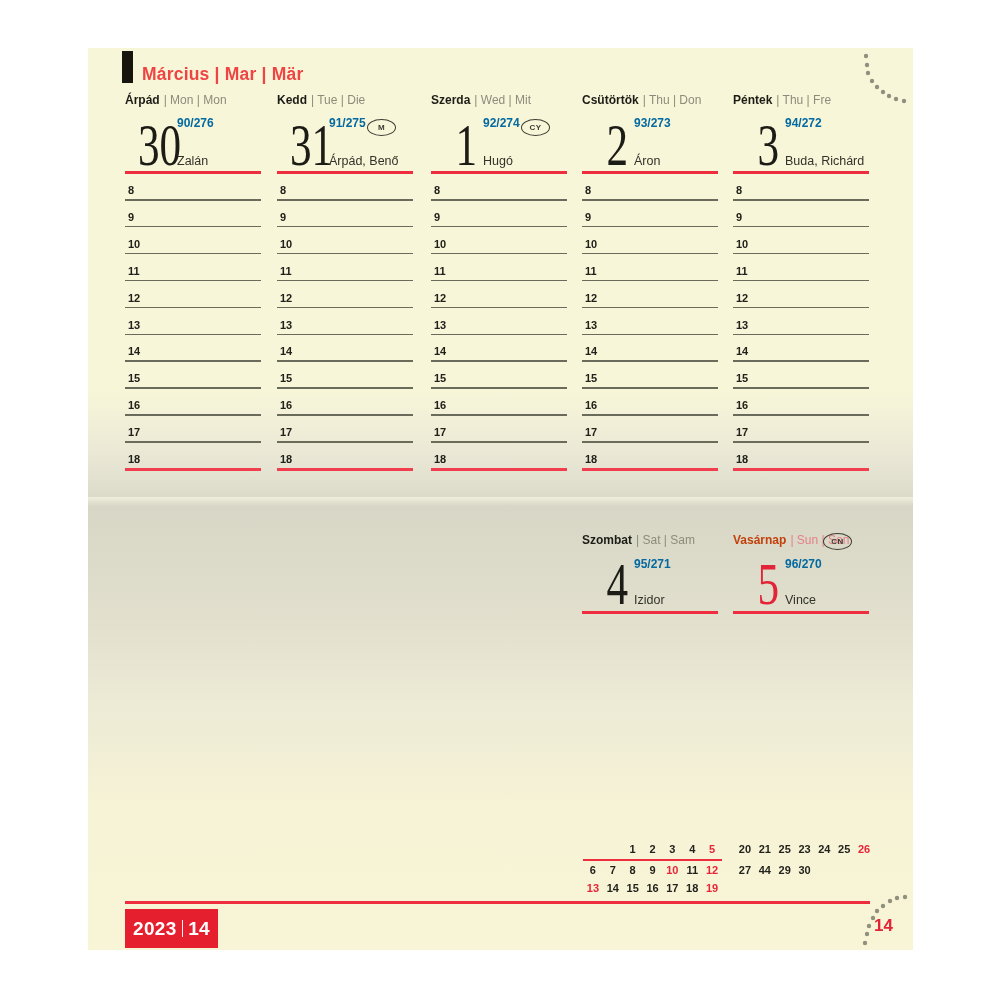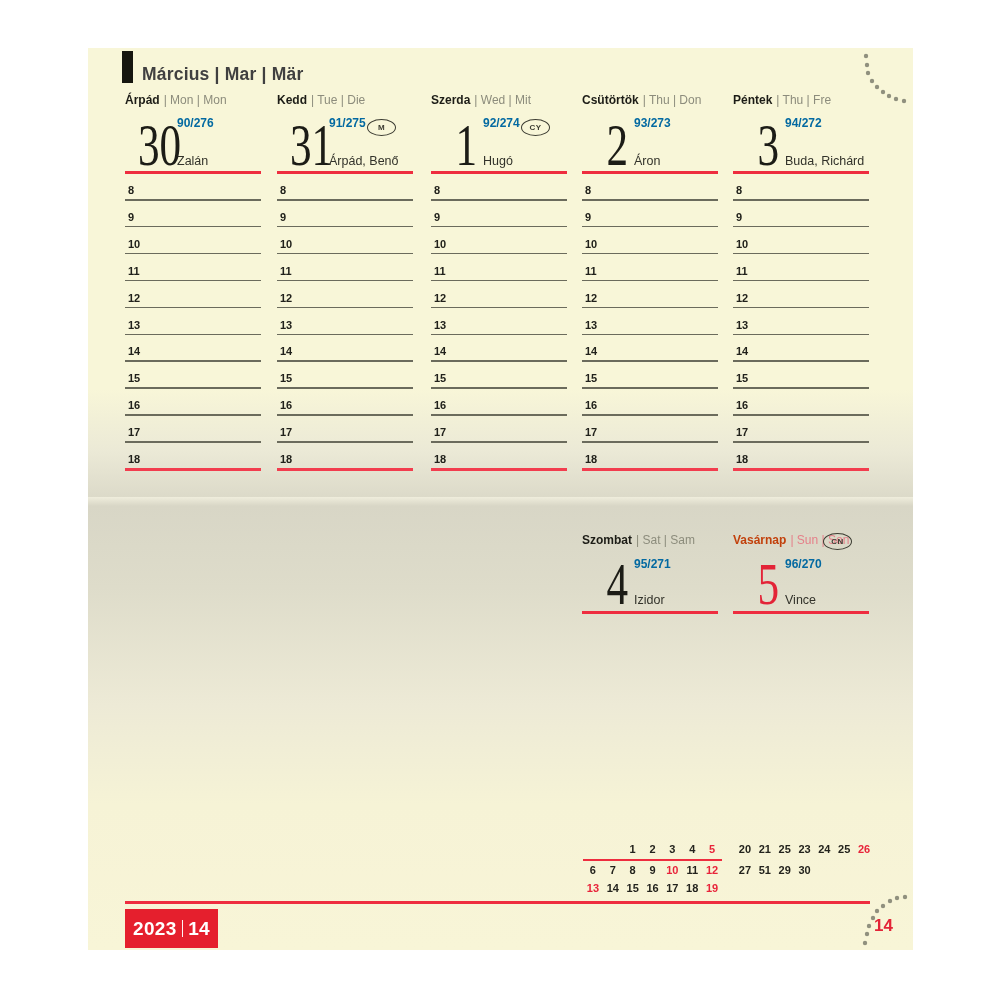--- a/index.html
+++ b/index.html
@@ -8,21 +8,21 @@
   .sheet{position:absolute;left:88px;top:48px;width:825px;height:902px;}
   .half{position:absolute;left:0;width:100%;}
   .sheet-top{top:0;height:449px;
     background:linear-gradient(180deg,#f8f6d8 0%,#f8f6d8 76%,#ebe9d6 90%,#dcdac9 100%);}
   .sheet-bottom{top:449px;height:453px;
     background:linear-gradient(180deg,#efeddc 0%,#d8d6c6 2%,#dedcca 20%,#edead6 46%,#f6f3d6 68%,#f8f5d7 100%);}
   .month-head{position:absolute;top:3px;height:32px;display:flex;align-items:flex-end;gap:9px;}
   .mbar{display:block;width:11px;height:32px;}
   .mbar-black{background:#16160f;}
   .mbar-red{background:#e8202f;}
-  .mtitle{font-size:17.5px;font-weight:bold;color:#404040;line-height:1;margin-bottom:0px;letter-spacing:.2px;}
+  .mtitle{font-size:17.5px;font-weight:bold;color:#ef4444;line-height:1;margin-bottom:0px;letter-spacing:.2px;}
   .wd-label{position:absolute;font-size:12px;line-height:13px;white-space:nowrap;}
   .wd-hu{font-weight:bold;color:#1c1c16;}
   .wd-alt{color:#8c8c7c;margin-left:4px;}
   .wd-label.red .wd-hu{color:#c2410c;}
   .wd-label.red .wd-alt{color:#e5808a;margin-top:36px;}
   .big-num{position:absolute;font-family:"Liberation Serif",serif;font-size:60px;line-height:60px;
            color:#1c1c16;text-align:right;transform:scaleX(.72);transform-origin:100% 100%;}
   .big-num.red{color:#e32437;}
   .doy{position:absolute;font-size:12px;font-weight:bold;color:#0369a1;white-space:nowrap;}
   .marker{position:absolute;width:27px;height:15px;border:1.5px solid #3c3c32;border-radius:50%;
@@ -277,21 +277,21 @@
         <span class="mc-cell">20</span>
         <span class="mc-cell">21</span>
         <span class="mc-cell">25</span>
         <span class="mc-cell">23</span>
         <span class="mc-cell">24</span>
         <span class="mc-cell">25</span>
         <span class="mc-cell red">26</span>
       </div>
       <div class="mc-row" style="left: 647px; top: 813px; width: 139px;">
         <span class="mc-cell">27</span>
-        <span class="mc-cell">51</span>
+        <span class="mc-cell">44</span>
         <span class="mc-cell">29</span>
         <span class="mc-cell">30</span>
         <span class="mc-cell"></span>
         <span class="mc-cell"></span>
         <span class="mc-cell"></span>
       </div>
       <div class="mc-redline" style="left: 495px; top: 811px; width: 139px;"></div>
     </div>
 </div>
 

